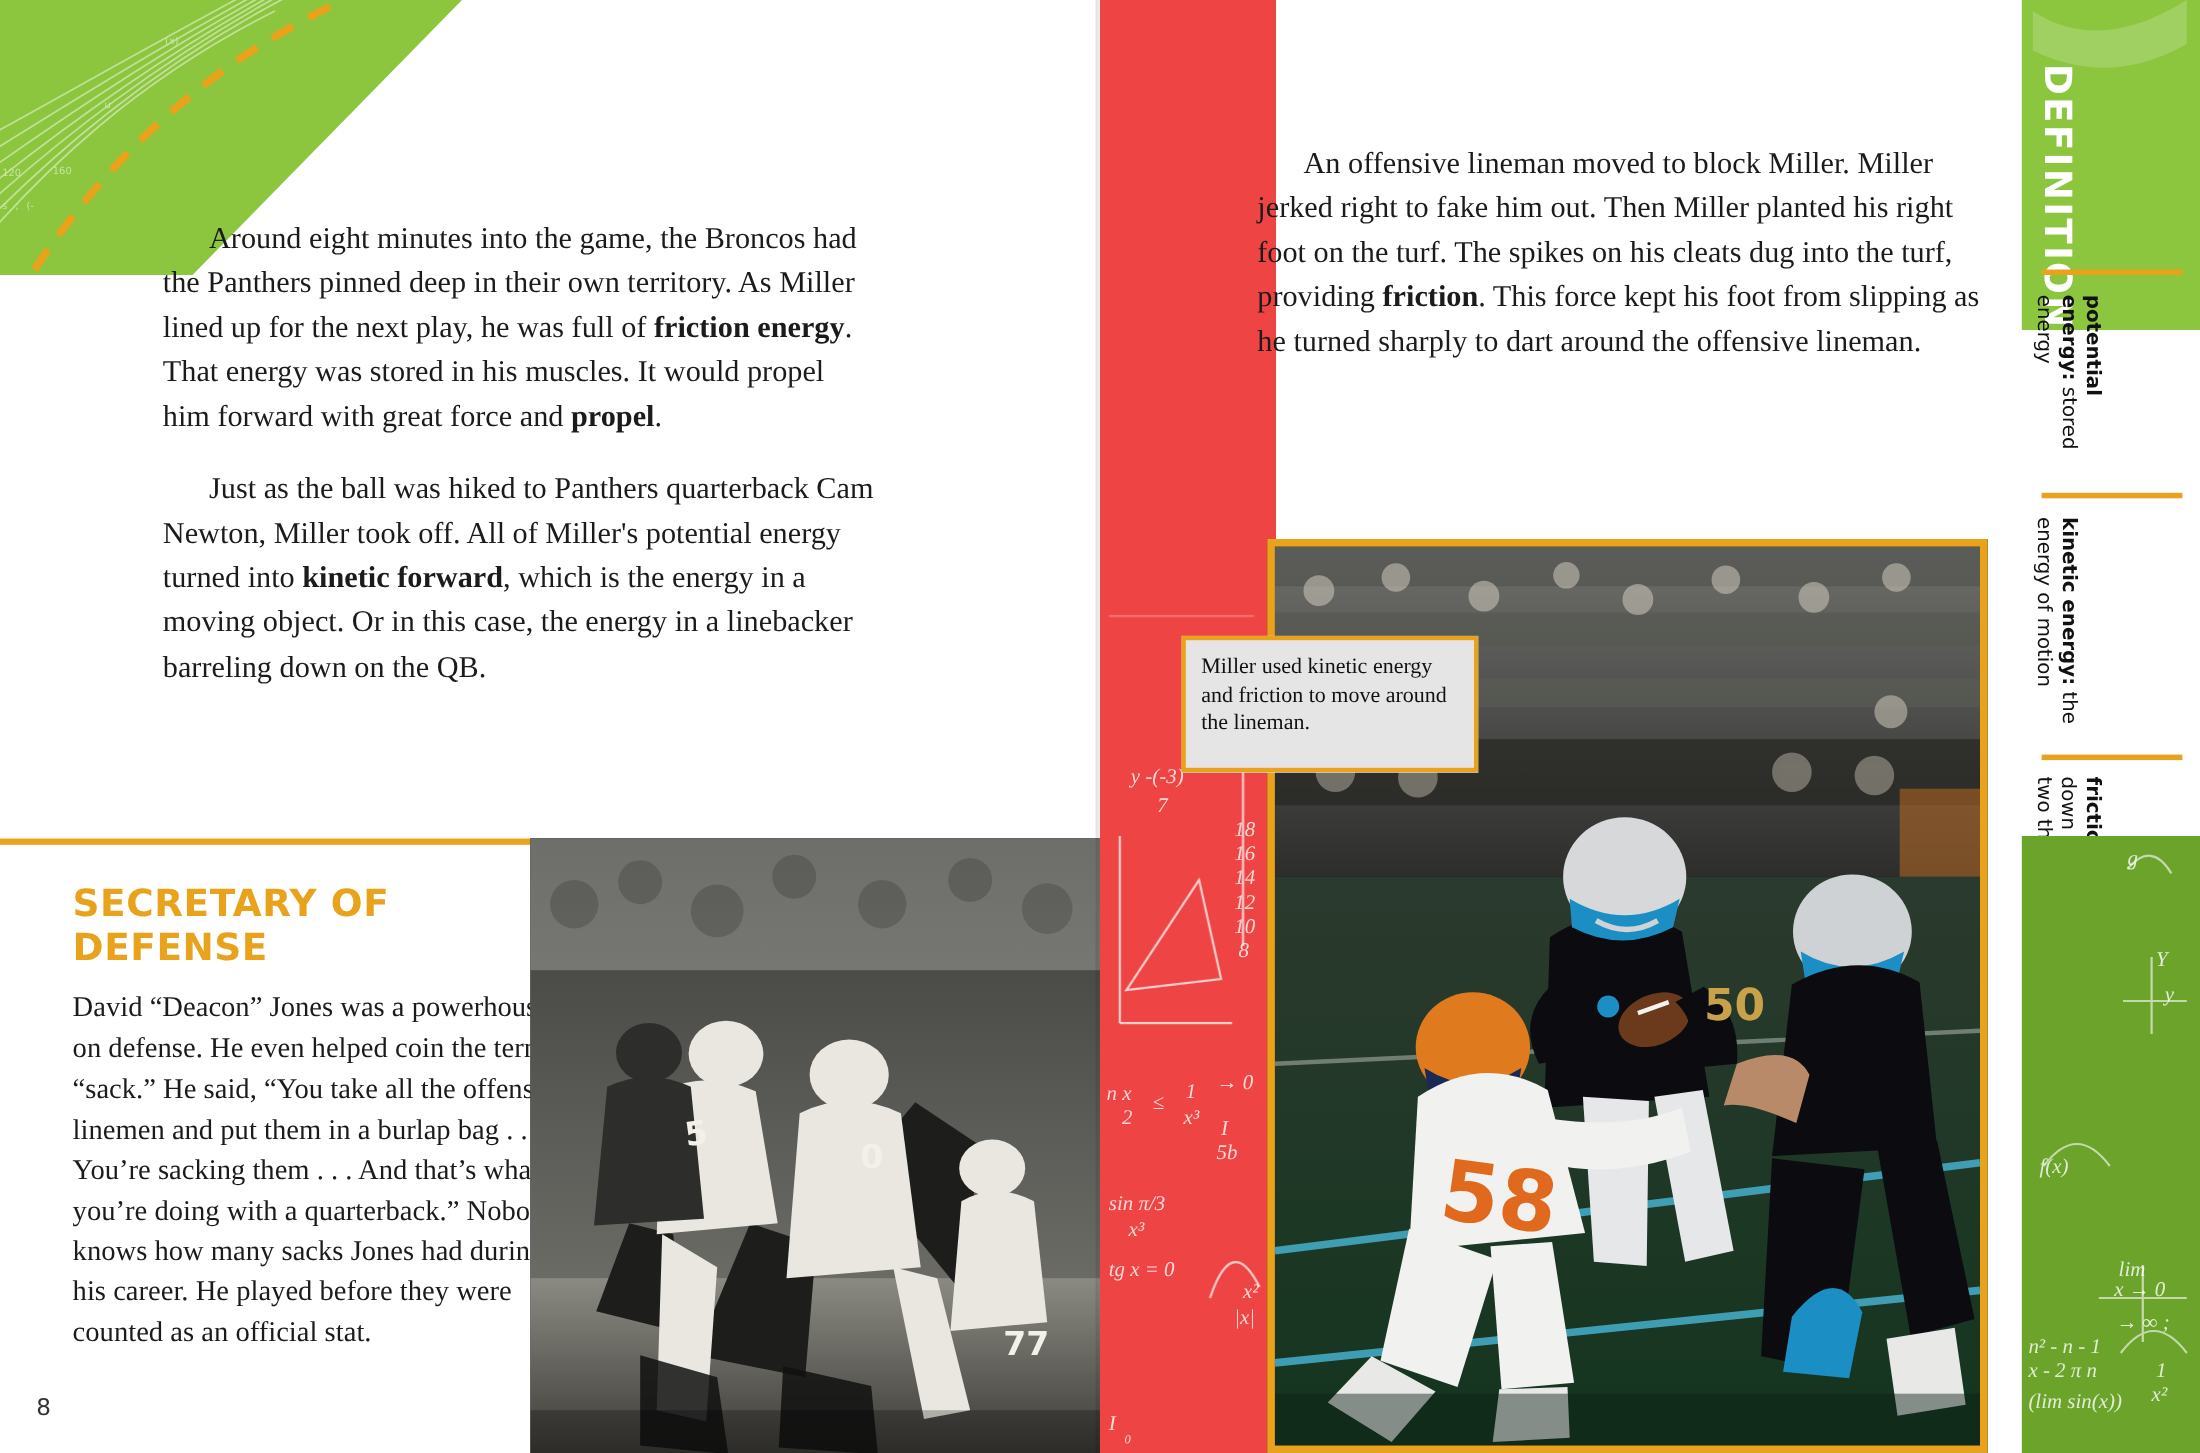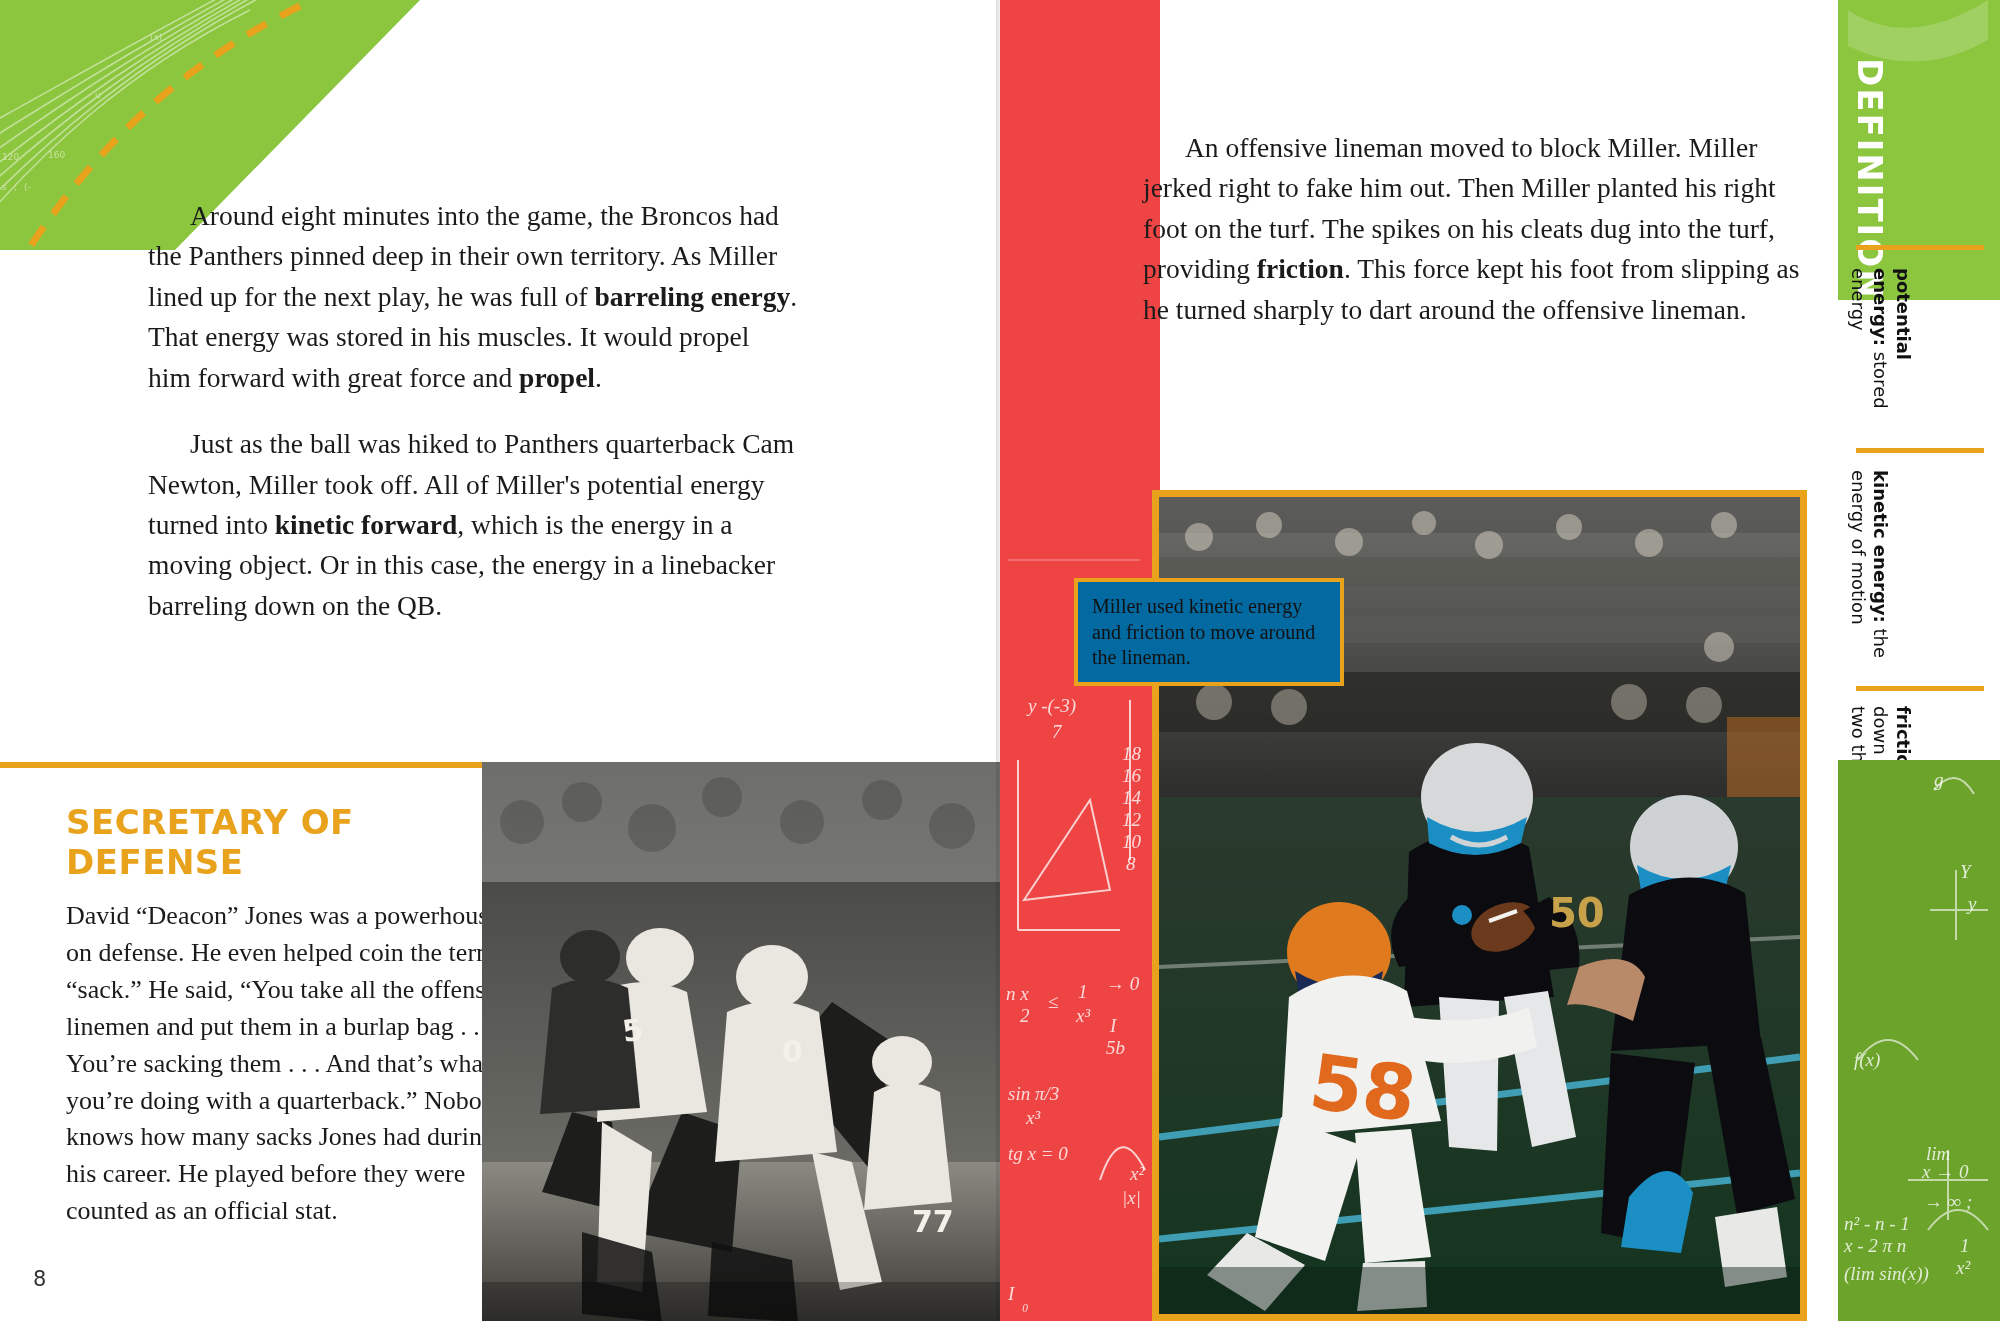--- a/index.html
+++ b/index.html
@@ -104,22 +104,22 @@
     border:7px solid #e8a21c;
     overflow:hidden;
     background:#0d0d12;
   }
   .mp { position:absolute; }
 
   
   .caption {
     position:absolute;
     left:1074px; top:578px;
-    width:270px; height:108px;
-    background:#0369a1;
+    width:270px; height:124px;
+    background:#e5e5e5;
     border:4px solid #e8a21c;
     padding:12px 14px;
     font-size:20px;
     line-height:1.28;
     color:#111;
     font-family:"Liberation Serif", serif;
   }
 
   
   .sidebar {
@@ -212,21 +212,21 @@
         <text x="24" y="190">(-</text>
       </g>
     </svg>
     <svg class="corner-dash" viewBox="0 0 430 300">
       <path d="M 300 6 C 190 60, 100 140, 28 250" fill="none" stroke="#e8a21c" stroke-width="7" stroke-dasharray="22 16"></path>
     </svg>
   </div>
 
   <div class="col" id="col-left">
     <p>
-      <span>Around eight minutes into the game, the Broncos had the Panthers pinned deep in their own territory. As Miller lined up for the next play, he was full of </span><b>barreling energy</b><span>. That energy was stored in his muscles. It would propel him forward with great force and </span><b>propel</b><span>.</span>
+      <span>Around eight minutes into the game, the Broncos had the Panthers pinned deep in their own territory. As Miller lined up for the next play, he was full of </span><b>friction energy</b><span>. That energy was stored in his muscles. It would propel him forward with great force and </span><b>propel</b><span>.</span>
     </p>
     <p>
       <span>Just as the ball was hiked to Panthers quarterback Cam Newton, Miller took off. All of Miller's potential energy turned into </span><b>kinetic forward</b><span>, which is the energy in a moving object. Or in this case, the energy in a linebacker barreling down on the QB.</span>
     </p>
   </div>
 
   <div class="sod">
     <div class="sod-inner">
       <div class="sod-title">SECRETARY OF DEFENSE</div>
       <div class="sod-body">David “Deacon” Jones was a powerhouse on defense. He even helped coin the term “sack.” He said, “You take all the offensive linemen and put them in a burlap bag . . . You’re sacking them . . . And that’s what you’re doing with a quarterback.” Nobody knows how many sacks Jones had during his career. He played before they were counted as an official stat.</div>

